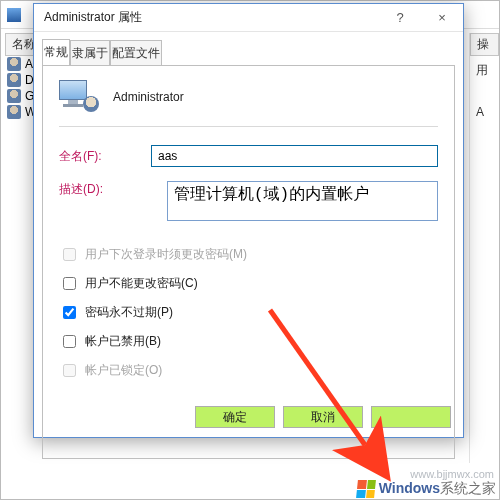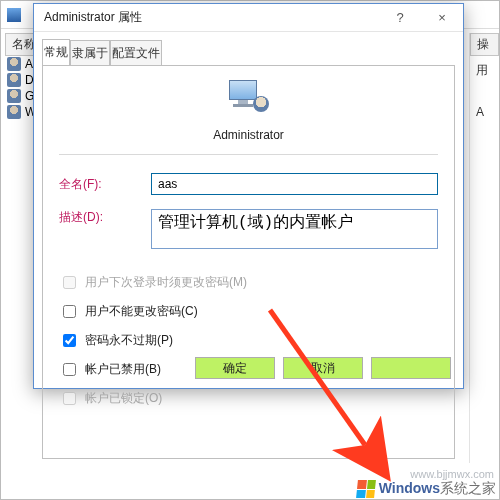--- a/index.html
+++ b/index.html
@@ -9,31 +9,31 @@
   .bg-head .mmc-icon { width:14px; height:14px; background:linear-gradient(#6aa6e6,#2b5fa4); margin-right:6px; }
   .bg-list { position:absolute; left:4px; top:32px; width:90px; font-size:12px; }
   .bg-list .hdr { border:1px solid #c5c5c5; background:#f3f3f3; padding:2px 6px; color:#333; }
   .bg-list .row { display:flex; align-items:center; gap:4px; padding:1px 2px; }
   .user-icon { width:14px; height:14px; background: radial-gradient(circle at 50% 35%, #d7c9b3 35%, transparent 36%), linear-gradient(#5f7ea8,#5f7ea8); border-radius:2px; }
   .bg-right { position:absolute; right:0; top:32px; width:30px; height:430px; border-left:1px solid #e3e3e3; }
   .bg-right .hdr { border:1px solid #c5c5c5; background:#f3f3f3; font-size:12px; padding:2px 6px; color:#333; }
   .bg-right .item { font-size:12px; padding:6px 6px; color:#333; }
 
   
-  .dlg { position:absolute; left:33px; top:3px; width:431px; height:386px; background:#fff; border:1px solid #5a8ccf; box-shadow:0 4px 18px rgba(0,0,0,.35); }
+  .dlg { position:absolute; left:33px; top:3px; width:431px; height:435px; background:#fff; border:1px solid #5a8ccf; box-shadow:0 4px 18px rgba(0,0,0,.35); }
   .titlebar { height:28px; background:#fff; display:flex; align-items:center; border-bottom:1px solid #e5e5e5; }
   .titlebar .ttl { flex:1; font-size:12px; color:#222; padding-left:10px; }
   .titlebar .btn { width:42px; height:28px; display:flex; align-items:center; justify-content:center; color:#555; font-size:13px; }
 
   .tabs { display:flex; align-items:flex-end; gap:0; padding:6px 8px 0 8px; font-size:12px; }
   .tab { padding:4px 1px; border:1px solid #bfbfbf; border-bottom:none; background:#f5f5f5; color:#333; position:relative; top:1px; }
   .tab.active { background:#fff; border-bottom:1px solid #fff; }
   .tab-body { margin:0 8px 8px 8px; border:1px solid #bfbfbf; height:394px; padding:14px 16px 10px 16px; position:relative; }
 
-  .hdr-row { display:flex; align-items:center; gap:14px; margin-bottom:6px;flex-direction:column; }
+  .hdr-row { display:flex; align-items:center; gap:14px; margin-bottom:6px; }
   .pc-icon { width:40px; height:34px; position:relative; }
   .pc-icon .mon { position:absolute; left:0; top:0; width:28px; height:20px; border:1px solid #5b7aa1; background:linear-gradient(#c7dff5,#7fb2e4); }
   .pc-icon .stand { position:absolute; left:9px; top:20px; width:10px; height:4px; background:#a9b6c6; }
   .pc-icon .base { position:absolute; left:4px; top:24px; width:20px; height:3px; background:#8a98aa; }
   .pc-icon .head { position:absolute; right:0; bottom:2px; width:16px; height:16px; border-radius:50%; background:radial-gradient(circle at 50% 38%, #e8dcc7 40%, transparent 41%), #5f7ea8; }
   .acct-name { font-size:12px; color:#222; }
   .sep { border:0; border-top:1px solid #d9d9d9; margin:12px 0 18px 0; }
 
   .field { display:flex; align-items:center; margin-bottom:14px; font-size:12px; }
   .field .lab { width:92px; color:#be185d; }
@@ -118,21 +118,21 @@
           <div class="head"></div>
       </div>
       <div class="acct-name">Administrator</div>
     </div>
     <hr class="sep">
 
     <div class="field">
       <div class="lab">全名(F):</div>
       <input type="text" value="aas" style="">
     </div>
-    <div class="field" style="align-items:flex-start;">
+    <div class="field" style="align-items:flex-start;gap:16px;">
       <div class="lab">描述(D):</div>
       <textarea style="">管理计算机(域)的内置帐户</textarea>
     </div>
 
     <div style="height:10px;"></div>
 
     <label class="chk disabled">
       <input type="checkbox" disabled="" style="">
       <span>用户下次登录时须更改密码(M)</span>
     </label>

